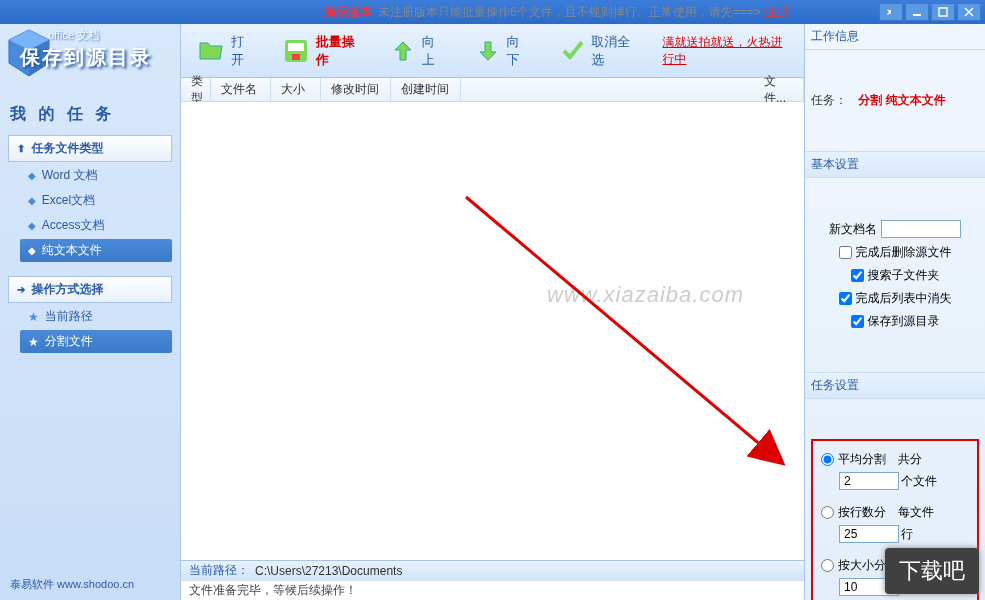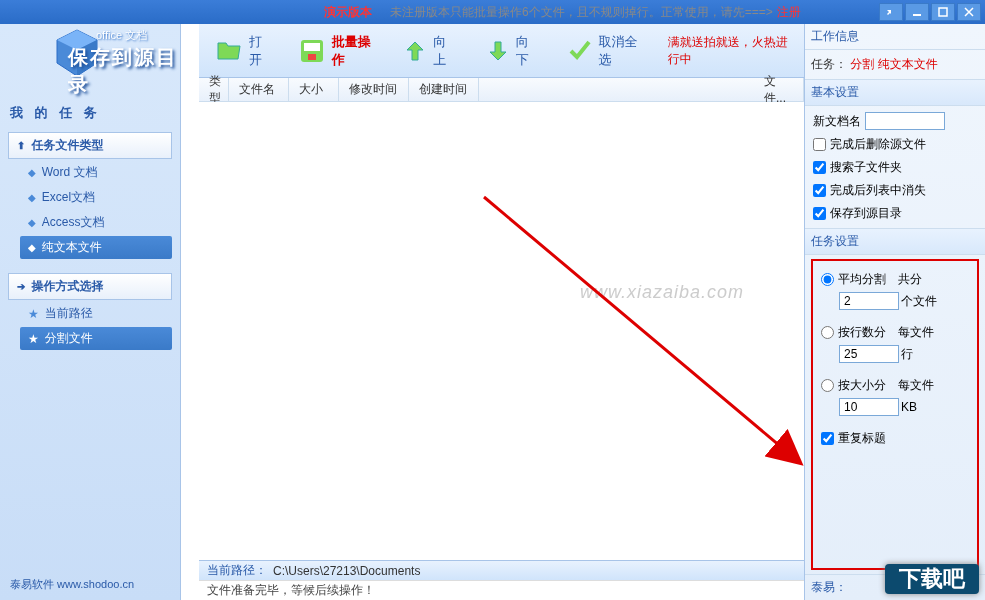--- a/index.html
+++ b/index.html
@@ -1,78 +1,78 @@
 <!DOCTYPE html>
 <html><head>
 <meta charset="utf-8">
 <style>
 * { box-sizing: border-box; margin: 0; padding: 0; }
 body { font-family: "Microsoft YaHei", SimSun, Arial, sans-serif; font-size: 12px; background: #fff; width: 985px; height: 600px; overflow: hidden; position: relative; }
 
 .titlebar { height: 24px; background: linear-gradient(#3b7dd8, #2a6cc7); display: flex; align-items: center; padding: 0 4px; color: #fff; }
 .titlebar .demo-text { color: #ff3333; font-weight: bold; margin-left: 320px; }
-.titlebar .demo-msg { color: #888; margin-left: 18px; }
+.titlebar .demo-msg { color: #888; margin-left: 6px; }
 .titlebar .register-link { color: #ff3333; margin-left: 4px; cursor: pointer; }
 .titlebar .win-controls { margin-left: auto; display: flex; gap: 2px; }
 .titlebar .win-btn { width: 24px; height: 18px; background: #5a9ae5; display: flex; align-items: center; justify-content: center; cursor: pointer; border: 1px solid #3a7ac8; }
 .titlebar .win-btn svg { fill: #fff; }
 
 .main-area { display: flex; height: 576px; }
 
 .sidebar { width: 180px; background: linear-gradient(180deg, #d8e8fb 0%, #c8ddf7 100%); display: flex; flex-direction: column; }
-.logo-area { padding: 10px; position: relative; height: 70px; margin-left: 48px; }
+.logo-area { padding: 10px; position: relative; height: 70px; }
 .logo-cube { position: absolute; left: 4px; top: 4px; width: 50px; height: 50px; }
 .logo-text { position: absolute; left: 48px; top: 4px; color: #fff; font-size: 11px; text-shadow: 1px 1px 2px #2a6cc7; }
 .logo-title { position: absolute; left: 20px; top: 20px; color: #fff; font-size: 20px; font-weight: bold; text-shadow: 2px 2px 3px #1a4c97; letter-spacing: 2px; }
 
-.side-section-title { padding: 10px 10px 6px; color: #2a5aa8; font-weight: bold; font-size: 13px; letter-spacing: 4px; }
+.side-section-title { padding: 10px 10px 6px; color: #2a5aa8; font-weight: bold; font-size: 16px; letter-spacing: 4px; }
 .side-group-header { margin: 4px 8px 0; padding: 4px 8px; background: linear-gradient(#fff, #e8f0fb); border: 1px solid #a8c4e8; font-weight: bold; color: #2a5aa8; display: flex; align-items: center; gap: 6px; }
 .side-item { margin: 2px 8px 0 20px; padding: 3px 8px; color: #2a5aa8; display: flex; align-items: center; gap: 6px; cursor: pointer; }
 .side-item.active { background: linear-gradient(#4a8ad8, #3a7ac8); color: #fff; border-radius: 2px; }
 .side-arrow { font-size: 10px; }
 .side-bullet { color: #4a8ad8; font-size: 10px; }
 .side-star { color: #4a8ad8; font-size: 12px; }
 .side-item.active .side-bullet, .side-item.active .side-star { color: #fff; }
 .sidebar-footer { margin-top: auto; padding: 8px 10px; color: #2a5aa8; font-size: 11px; }
 
-.center { flex: 1; display: flex; flex-direction: column; background: #fff; border-left: 1px solid #a8c4e8; border-right: 1px solid #a8c4e8; position: relative; padding-left: 18px; }
+.center { flex: 1; display: flex; flex-direction: column; background: #fff; border-left: 1px solid #a8c4e8; border-right: 1px solid #a8c4e8; position: relative; }
 .toolbar { height: 54px; background: linear-gradient(#e8f2fe, #d0e4fb); border-bottom: 1px solid #a8c4e8; display: flex; align-items: center; padding: 0 10px; gap: 18px; }
 .tb-btn { display: flex; align-items: center; gap: 6px; cursor: pointer; padding: 4px 6px; }
 .tb-btn .tb-icon { width: 28px; height: 28px; display: flex; align-items: center; justify-content: center; }
 .tb-btn .tb-label { color: #2a5aa8; font-size: 13px; }
 .tb-btn.red .tb-label { color: #d00; font-weight: bold; }
-.tb-promo { margin-left: auto; color: #d00; cursor: pointer; font-size: 12px; }
+.tb-promo { margin-left: auto; color: #d00; text-decoration: underline; cursor: pointer; font-size: 12px; }
 
 .list-header { height: 24px; background: linear-gradient(#f8fbfe, #e8f0fb); border-bottom: 1px solid #cde; display: flex; align-items: center; }
 .list-header .col { padding: 0 10px; border-right: 1px solid #cde; color: #333; font-size: 12px; height: 100%; display: flex; align-items: center; }
 .list-body { flex: 1; background: #fff; position: relative; }
-.watermark { position: absolute; top: 180px; right: 60px; color: #ccc; font-size: 18px; font-style: italic; letter-spacing: 1px; }
+.watermark { position: absolute; top: 180px; right: 60px; color: #ccc; font-size: 22px; font-style: italic; letter-spacing: 1px; }
 .arrow-overlay { position: absolute; top: 90px; left: 280px; pointer-events: none; }
 
 .status-path { height: 20px; background: linear-gradient(#e8f2fe, #d0e4fb); border-top: 1px solid #a8c4e8; padding: 2px 8px; color: #333; font-size: 12px; display: flex; align-items: center; }
 .status-path .lbl { color: #2a5aa8; margin-right: 6px; }
 .status-msg { height: 20px; background: #fff; border-top: 1px solid #ddd; padding: 2px 8px; color: #444; font-size: 12px; display: flex; align-items: center; }
 
-.rightpanel { width: 180px; background: linear-gradient(180deg, #f0f6fd, #e4eefa); display: flex; flex-direction: column; position: relative; }
+.rightpanel { width: 180px; background: linear-gradient(180deg, #f0f6fd, #e4eefa); display: flex; flex-direction: column; position: relative; gap: 36px; }
 .rp-top { padding: 4px 6px; border-bottom: 1px solid #cde; color: #2a5aa8; }
 .rp-task { padding: 6px; color: #333; font-size: 12px; }
-.rp-task .red { color: #d00; font-weight: normal; }
+.rp-task .red { color: #d00; font-weight: bold; margin-left: 8px; }
 .rp-section-title { padding: 4px 6px; background: linear-gradient(#e8f2fe, #d8e8fb); border-top: 1px solid #cde; border-bottom: 1px solid #cde; color: #2a5aa8; }
-.rp-body { padding: 6px 8px; display: flex; flex-direction: column; gap: 6px; }
+.rp-body { padding: 6px 8px; display: flex; flex-direction: column; gap: 6px; align-items: center; }
 .rp-row { display: flex; align-items: center; gap: 4px; }
 .rp-row input[type=text] { width: 80px; height: 18px; border: 1px solid #7aa8d8; padding: 0 2px; font-size: 12px; }
 .rp-row.cb input[type=checkbox] { width: 13px; height: 13px; }
 .task-settings-box { border: 2px solid #d00; margin: 4px 6px; padding: 10px 8px; display: flex; flex-direction: column; gap: 14px; flex: 1; }
 .ts-group { display: flex; flex-direction: column; gap: 4px; }
 .ts-row1 { display: flex; align-items: center; gap: 4px; }
 .ts-row2 { display: flex; align-items: center; gap: 2px; margin-left: 18px; }
 .ts-row2 input[type=text] { width: 60px; height: 18px; border: 1px solid #7aa8d8; padding: 0 4px; font-size: 12px; }
 .rp-footer { padding: 4px 6px; color: #2a5aa8; border-top: 1px solid #cde; }
 
-.download-badge { position: absolute; right: 6px; bottom: 6px; background: #0c4a6e; color: #fff; padding: 0 14px; font-size: 22px; font-weight: bold; border-radius: 4px; box-shadow: 0 0 6px #888; z-index: 500; }
+.download-badge { position: absolute; right: 6px; bottom: 6px; background: #404040; color: #fff; padding: 8px 14px; font-size: 22px; font-weight: normal; border-radius: 4px; box-shadow: 0 0 6px #888; z-index: 500; }
 </style>
 </head>
 <body>
 
 <div class="titlebar">
   <span class="demo-text">演示版本</span>
   <span class="demo-msg">未注册版本只能批量操作6个文件，且不规则掉行。正常使用，请先===&gt;</span>
   <span class="register-link">注册</span>
   <div class="win-controls">
     <div class="win-btn">

